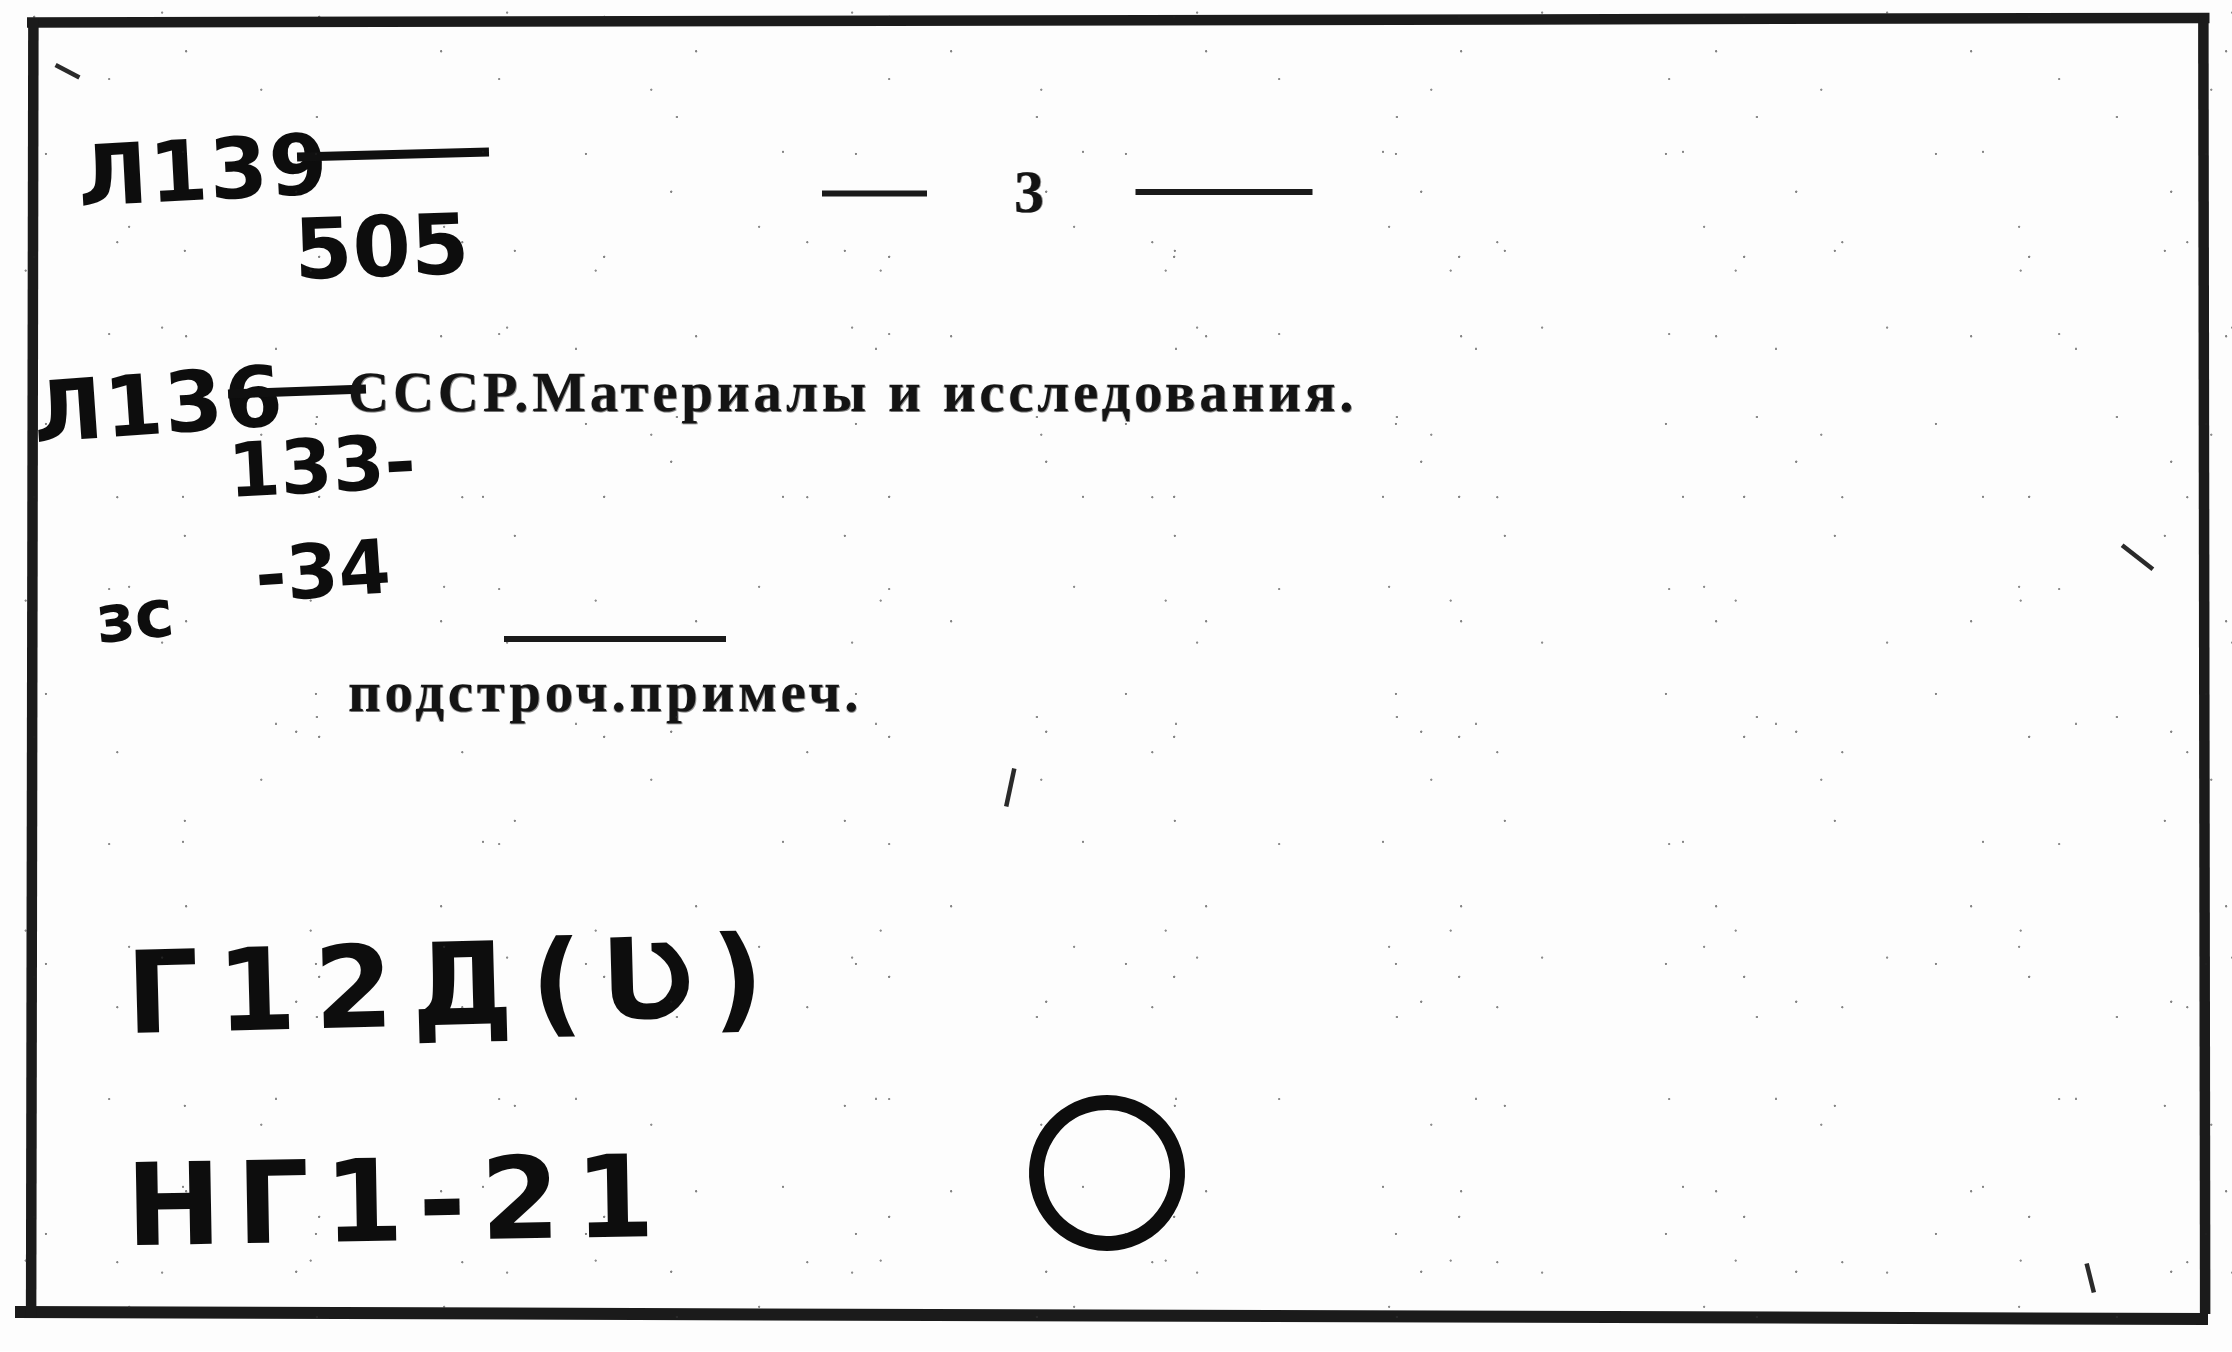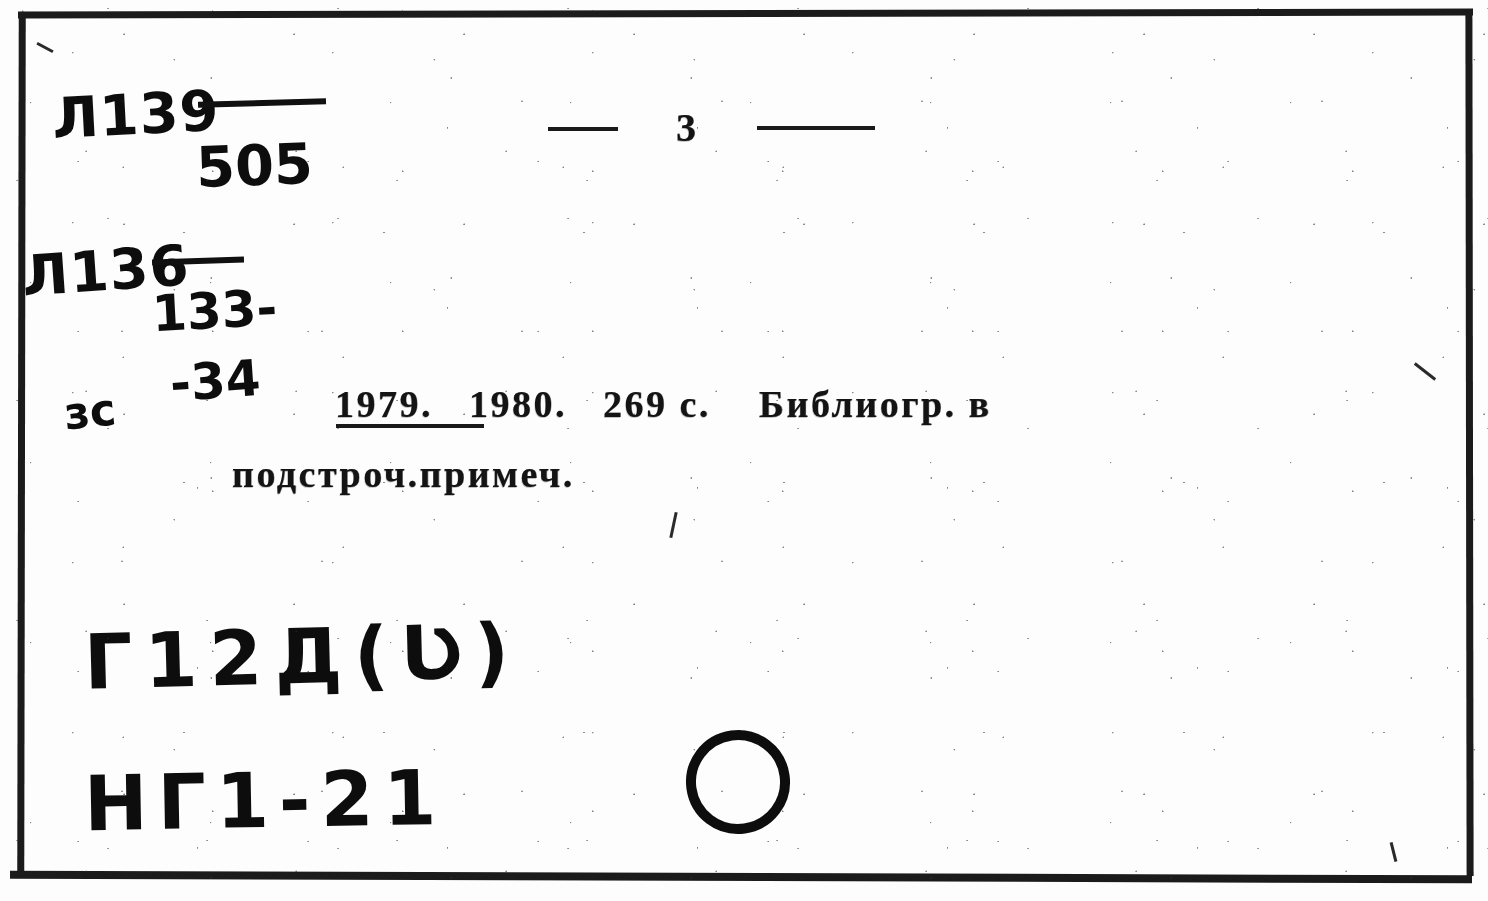--- a/index.html
+++ b/index.html
@@ -73,21 +73,21 @@
     position: absolute;
     height: 4px;
     background: #1a1a1a;
   }
   .dash-left  { left: 548px; top: 127px; width: 70px; }
   .dash-right { left: 757px; top: 126px; width: 118px; }
 
   .tw-title1 { left: 328px; top: 186px; font-size: 38px; }
   .tw-title2 { left: 232px; top: 240px; font-size: 38px; }
   .tw-imprint { left: 335px; top: 382px; font-size: 38px; }
-  .tw-notes  { left: 232px; top: 452px; font-size: 38px; }
+  .tw-notes  { left: 232px; top: 440px; font-size: 38px; }
 
   .underline-1979 {
     position: absolute;
     left: 336px; top: 424px;
     width: 148px; height: 4px;
     background: #1a1a1a;
   }
 
   
   .hw {
@@ -181,21 +181,21 @@
   <div class="hw hw-call2">Л136</div>
   <div class="hw-bar2"></div>
   <div class="hw hw-call2-den">133-</div>
   <div class="hw hw-call2-den2">-34</div>
   <div class="hw hw-zc">зс</div>
 
   <div class="dash dash-left"></div>
   <div class="tw tw-page-number">3</div>
   <div class="dash dash-right"></div>
 
-  <div class="tw tw-imprint">1979.   1980.   269 с.    Библиогр. в</div>
+  <div class="tw tw-title2">СССР.Материалы и исследования.</div>
   <div class="underline-1979"></div>
   <div class="tw tw-notes">подстроч.примеч.</div>
 
   <div class="hw hw-shelf1">Г12Д(Ʋ)</div>
   <div class="hw hw-shelf2">НГ1-21</div>
   <div class="hw-circle"></div>
 
   <div class="stray stray-a"></div>
   <div class="stray stray-b"></div>
   <div class="stray stray-c"></div>

